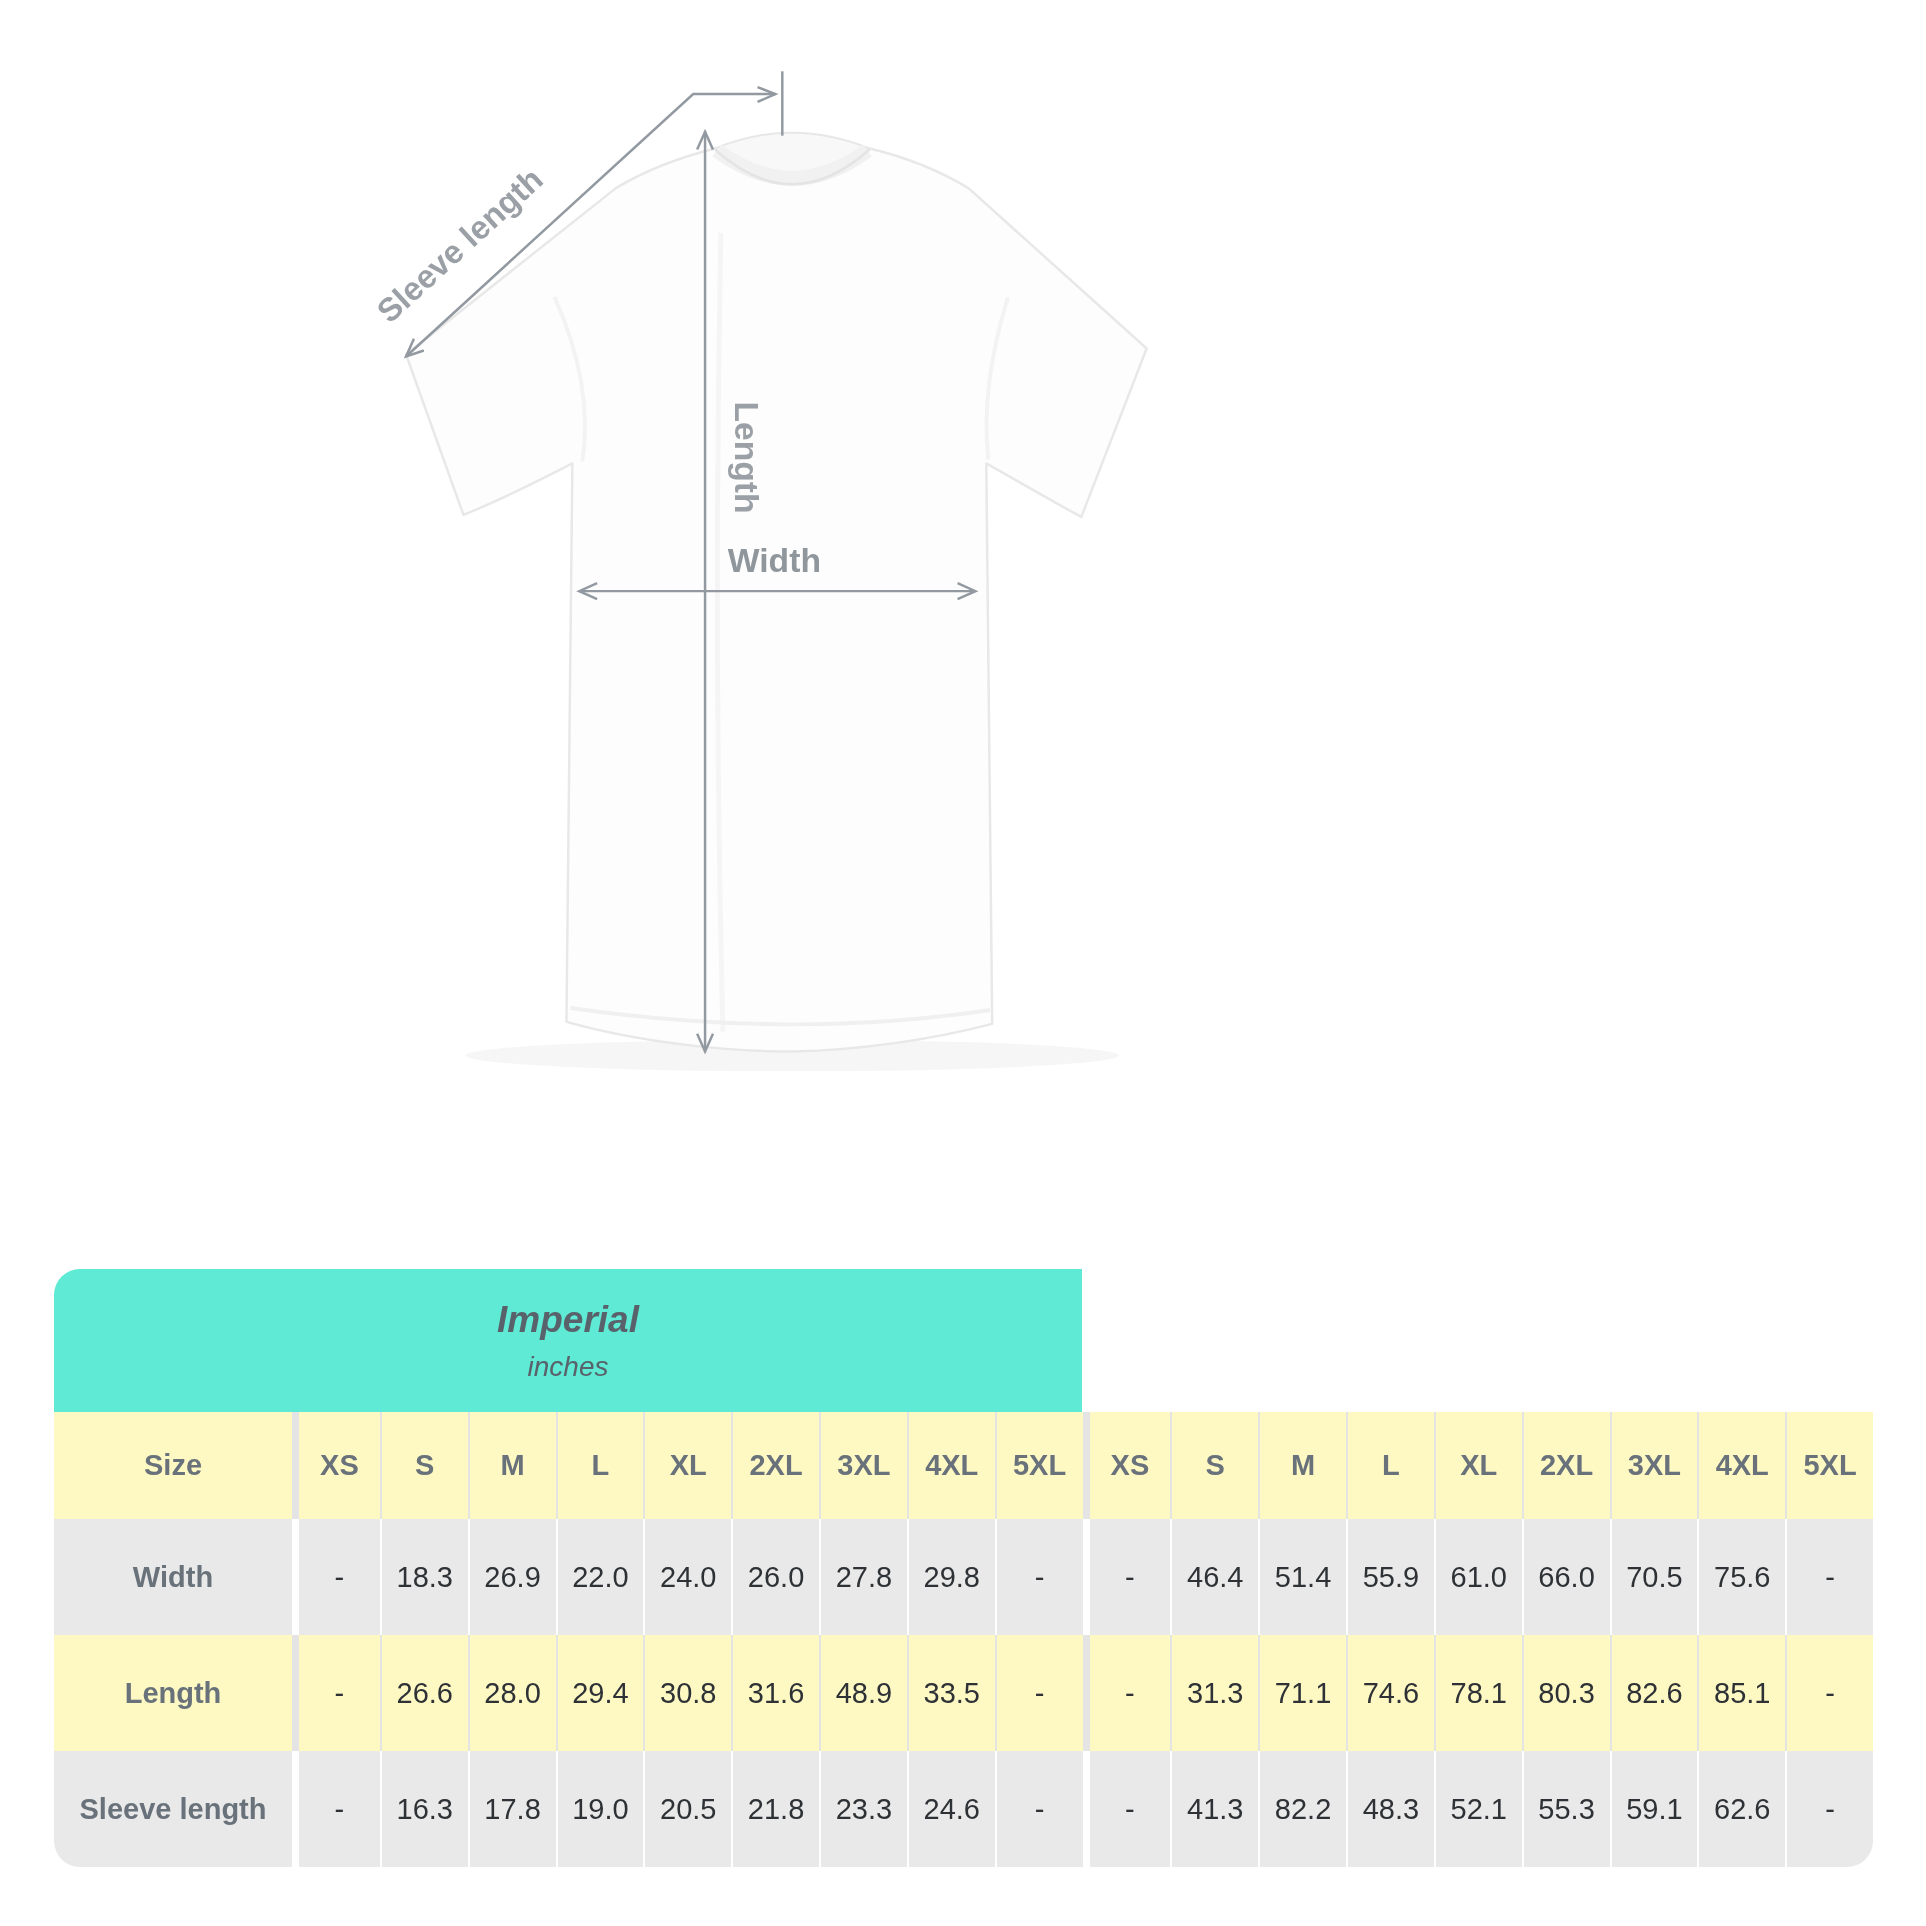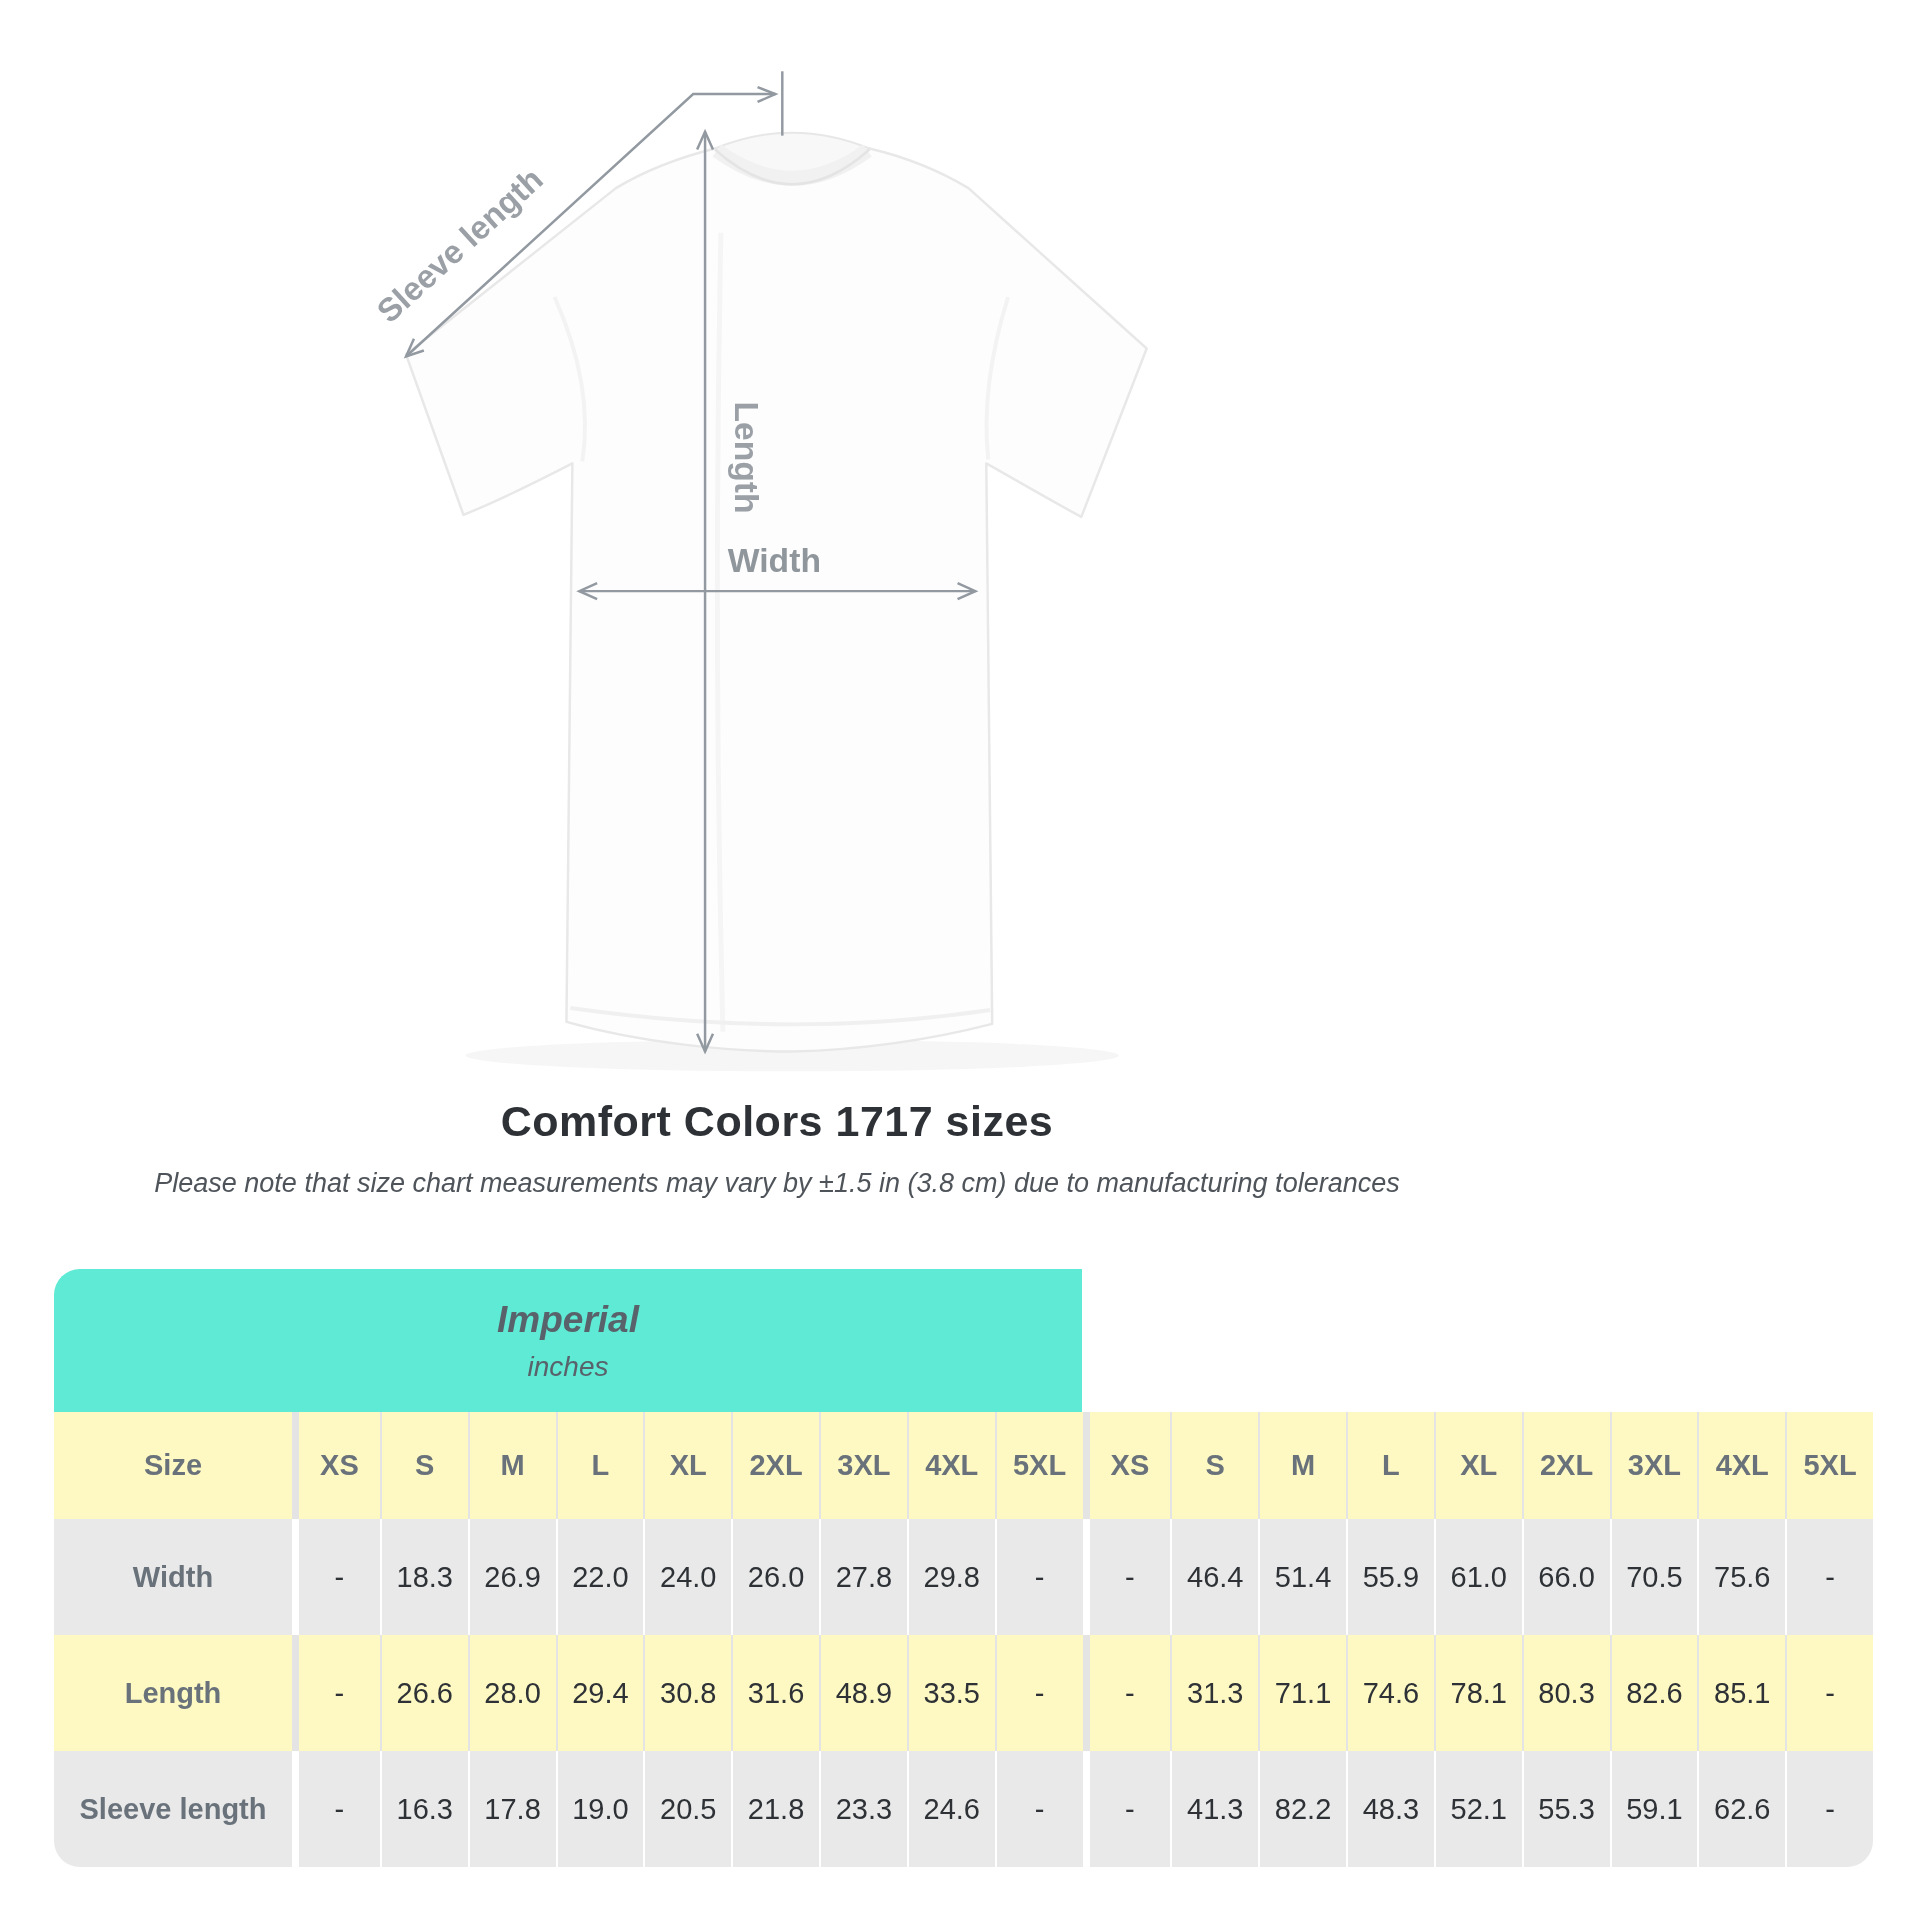--- a/index.html
+++ b/index.html
@@ -84,24 +84,20 @@
     <text transform="translate(742,462) rotate(90)" text-anchor="middle" font-size="34" font-weight="bold" fill="#9aa0a6">Length</text>
 
     <g stroke="#9299a0" stroke-width="2.5" fill="none">
       <line x1="585" y1="597" x2="985" y2="597"></line>
       <polyline points="603,589 585,597 603,605"></polyline>
       <polyline points="967,589 985,597 967,605"></polyline>
     </g>
     <text x="782" y="578" text-anchor="middle" font-size="34" font-weight="bold" fill="#8f969c">Width</text>
   </svg>
 
-  <div class="heading">
-    <div class="title">Comfort Colors 1717 sizes</div>
-    <div class="subtitle">Please note that size chart measurements may vary by ±1.5 in (3.8 cm) due to manufacturing tolerances</div>
-  </div>
 
   <div class="size-table">
 
     <div class="units">
       <div class="unit imperial">
         <div class="unit-title">Imperial</div>
         <div class="unit-sub">inches</div>
       </div>
     </div>
 

